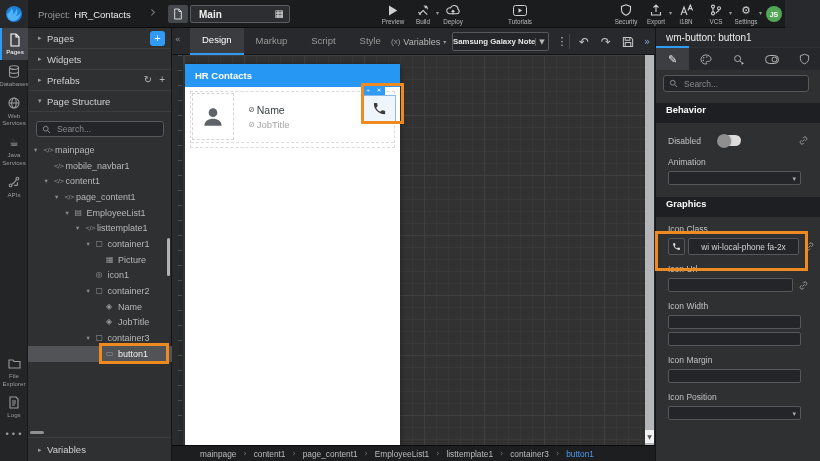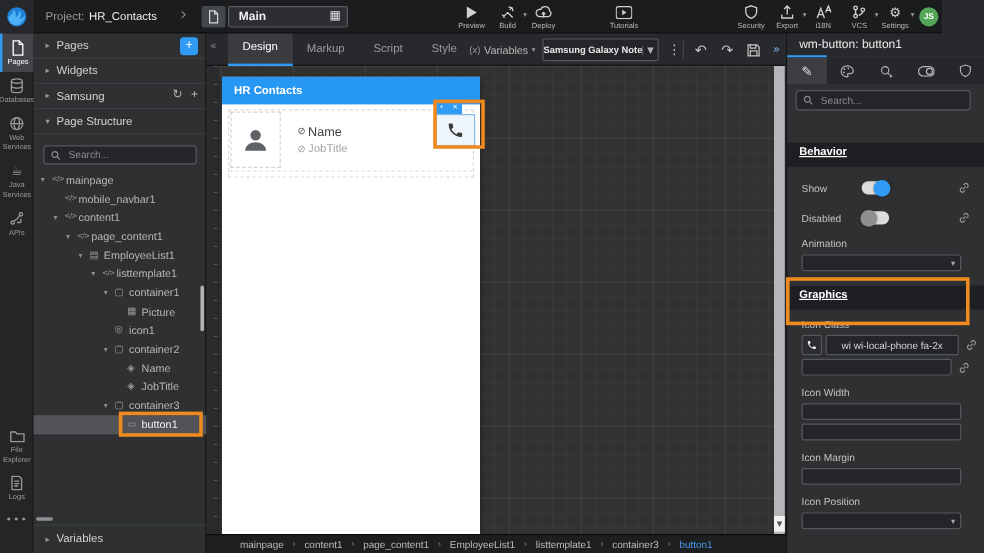--- a/index.html
+++ b/index.html
@@ -103,22 +103,22 @@
          font-size:10px;color:#ececec;}
   .runderline{position:absolute;left:0;top:18px;width:33px;height:2px;background:#2f9bf4;}
   .rtabs{position:absolute;left:0;top:20px;width:165px;height:22px;display:flex;background:#26272a;}
   .rtab{width:33px;height:22px;display:flex;align-items:center;justify-content:center;color:#b5b5b5;font-size:11px;cursor:pointer;}
   .rtab.active{background:#3c3e41;color:#e8e8e8;}
   .rsearch{position:absolute;left:7px;top:47px;width:146px;height:17px;background:#232528;border:1px solid #55575b;border-radius:3px;
            display:flex;align-items:center;padding:0 5px;gap:4px;}
   .rsearch input{flex:1;background:transparent;border:none;outline:none;color:#c9c9c9;font-size:8.5px;width:60px;font-family:"Liberation Sans",sans-serif;}
   .rsearch input::placeholder{color:#8b8b8c;}
   .rfields{position:absolute;left:0;top:67px;width:165px;height:366px;padding:0 12px;}
-  .sect{margin:24px -12px 0 -12px;height:20px;background:#1e1f22;color:#fff;font-weight:bold;font-size:9.3px;
-        line-height:14px;padding-left:10px;text-decoration:underline;}
+  .sect{margin:8px -12px 0 -12px;height:20px;background:#1e1f22;color:#fff;font-weight:bold;font-size:9.3px;
+        line-height:14px;padding-left:10px;}
   .sect.g2{margin-top:12px;}
   .frow{display:flex;align-items:center;margin-top:10px;height:15px;}
   .flabel{font-size:8.5px;color:#c2c2c2;}
   .flabel.top{margin-top:9px;height:11px;line-height:11px;}
   .tog{width:23px;height:11px;border-radius:6px;background:#dcdcdc;position:relative;flex:none;cursor:pointer;}
   .tog .knob{position:absolute;top:-1.5px;width:14px;height:14px;border-radius:50%;background:#8f8f8f;left:-1px;box-shadow:0 0 2px rgba(0,0,0,.4);}
   .tog.on .knob{left:auto;right:-1px;background:#2f9bf4;}
   .linkic{margin-left:auto;display:flex;align-items:center;}
   .finp{width:133px;height:14px;background:#232528;border:1px solid #55575b;border-radius:2px;color:#d5d5d5;
         font-size:8.3px;padding:0 4px;outline:none;font-family:"Liberation Sans",sans-serif;margin-top:3px;display:block;}
@@ -325,21 +325,21 @@
           <span class="arrow g">▸</span>
           <span class="slabel">Pages</span>
           <span class="plus-blue">+</span>
         </div>
         <div class="psec">
           <span class="arrow g">▸</span>
           <span class="slabel">Widgets</span>
         </div>
         <div class="psec">
           <span class="arrow g">▸</span>
-          <span class="slabel">Samsung</span>
+          <span class="slabel">Prefabs</span>
           <span class="mini-act g">↻</span>
           <span class="mini-act">+</span>
         </div>
         <div class="psec">
           <span class="arrow g">▾</span>
           <span class="slabel">Page Structure</span>
         </div>
       </div>
     <div class="searchbox">
       <span>
@@ -556,35 +556,20 @@
           <svg width="9" height="9" viewBox="0 0 12 12">
             <circle cx="5" cy="5" r="3.2" fill="none" stroke="#8b8b8c" stroke-width="1.3"></circle>
             <path d="M7.5 7.5L10.7 10.7" stroke="#8b8b8c" stroke-width="1.3"></path>
           </svg>
         </span>
       <input placeholder="Search..." style="">
     </div>
     <div class="rfields" id="rfields">
         <div class="sect">Behavior</div>
         <div class="frow">
-          <span class="flabel" style="width: 50px;">Show</span>
-          <div class="tog on">
-            <div class="knob"></div>
-          </div>
-          <span class="linkic">
-            <svg width="11" height="11" viewBox="0 0 14 14">
-              <g fill="none" stroke="#9a9a9a" stroke-width="1.2">
-                <path d="M5.5 8.5l3-3"></path>
-                <path d="M4.6 6.6L3.2 8a2.3 2.3 0 0 0 3.2 3.2l1.4-1.4"></path>
-                <path d="M9.4 7.4L10.8 6a2.3 2.3 0 0 0-3.2-3.2L6.2 4.2"></path>
-              </g>
-            </svg>
-          </span>
-        </div>
-        <div class="frow">
           <span class="flabel" style="width: 50px;">Disabled</span>
           <div class="tog">
             <div class="knob"></div>
           </div>
           <span class="linkic">
             <svg width="11" height="11" viewBox="0 0 14 14">
               <g fill="none" stroke="#9a9a9a" stroke-width="1.2">
                 <path d="M5.5 8.5l3-3"></path>
                 <path d="M4.6 6.6L3.2 8a2.3 2.3 0 0 0 3.2 3.2l1.4-1.4"></path>
                 <path d="M9.4 7.4L10.8 6a2.3 2.3 0 0 0-3.2-3.2L6.2 4.2"></path>
@@ -606,20 +591,21 @@
           <span class="ic-link">
             <svg width="11" height="11" viewBox="0 0 14 14">
               <g fill="none" stroke="#9a9a9a" stroke-width="1.2">
                 <path d="M5.5 8.5l3-3"></path>
                 <path d="M4.6 6.6L3.2 8a2.3 2.3 0 0 0 3.2 3.2l1.4-1.4"></path>
                 <path d="M9.4 7.4L10.8 6a2.3 2.3 0 0 0-3.2-3.2L6.2 4.2"></path>
               </g>
             </svg>
           </span>
         </div>
+        <div class="flabel top" style="margin-top: 9px;">Icon Url</div>
         <div class="icrow" style="margin-top: 3px;">
           <input class="finp" style="width: 130px; margin-top: 0px;">
           <span class="ic-link">
             <svg width="11" height="11" viewBox="0 0 14 14">
               <g fill="none" stroke="#9a9a9a" stroke-width="1.2">
                 <path d="M5.5 8.5l3-3"></path>
                 <path d="M4.6 6.6L3.2 8a2.3 2.3 0 0 0 3.2 3.2l1.4-1.4"></path>
                 <path d="M9.4 7.4L10.8 6a2.3 2.3 0 0 0-3.2-3.2L6.2 4.2"></path>
               </g>
             </svg>

